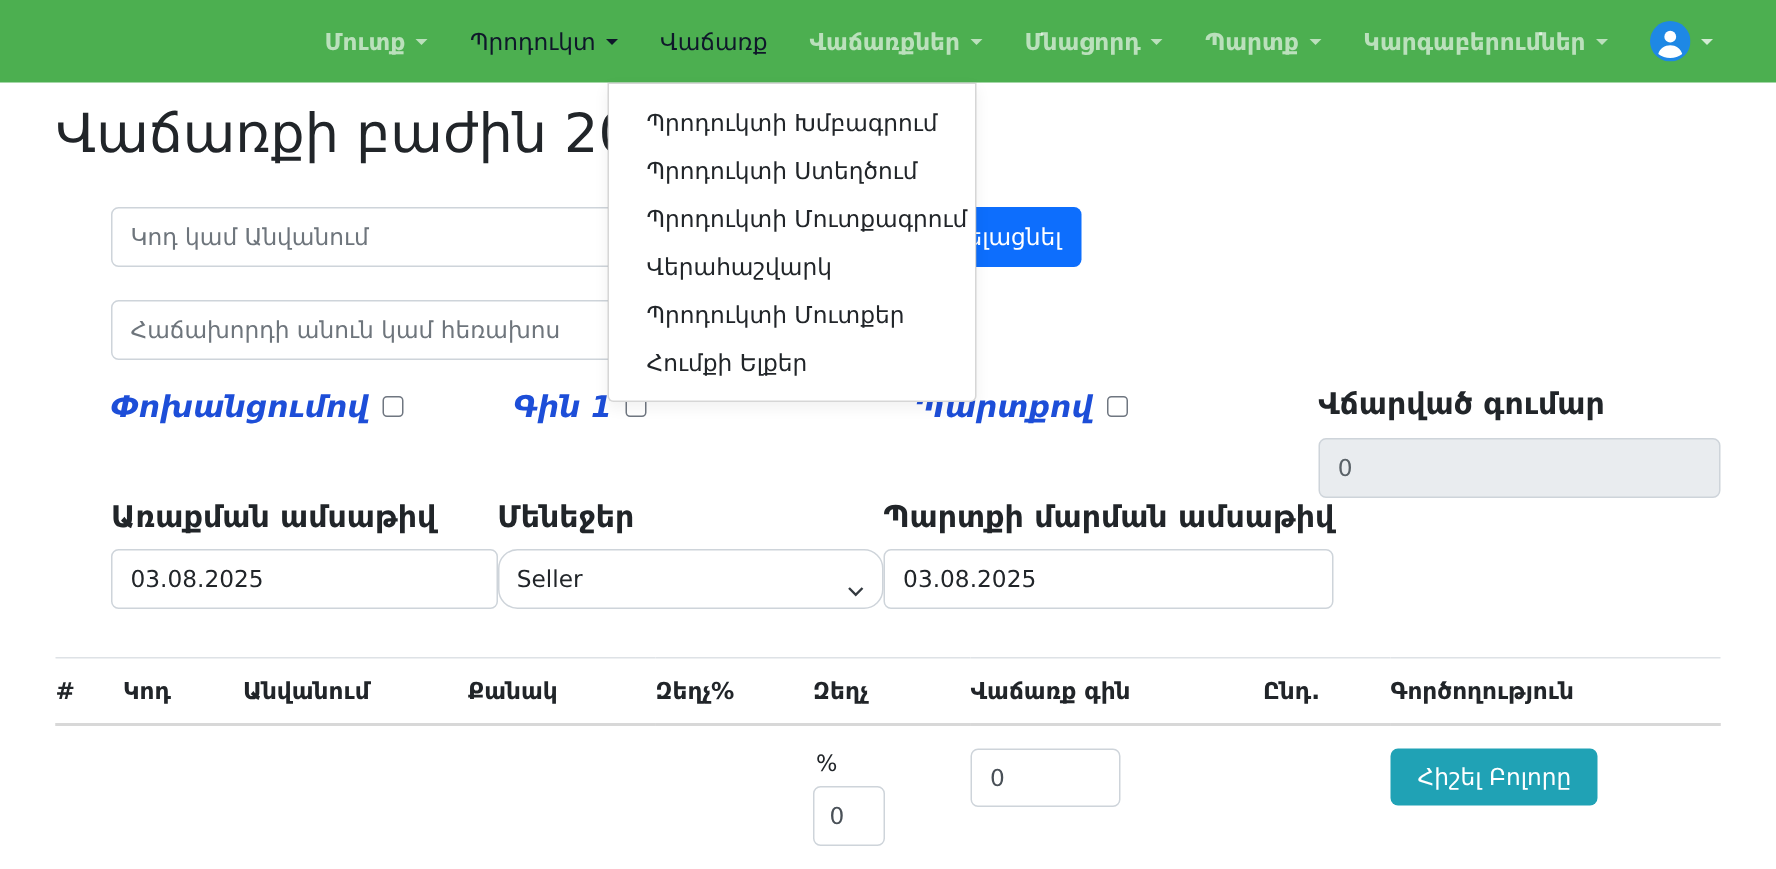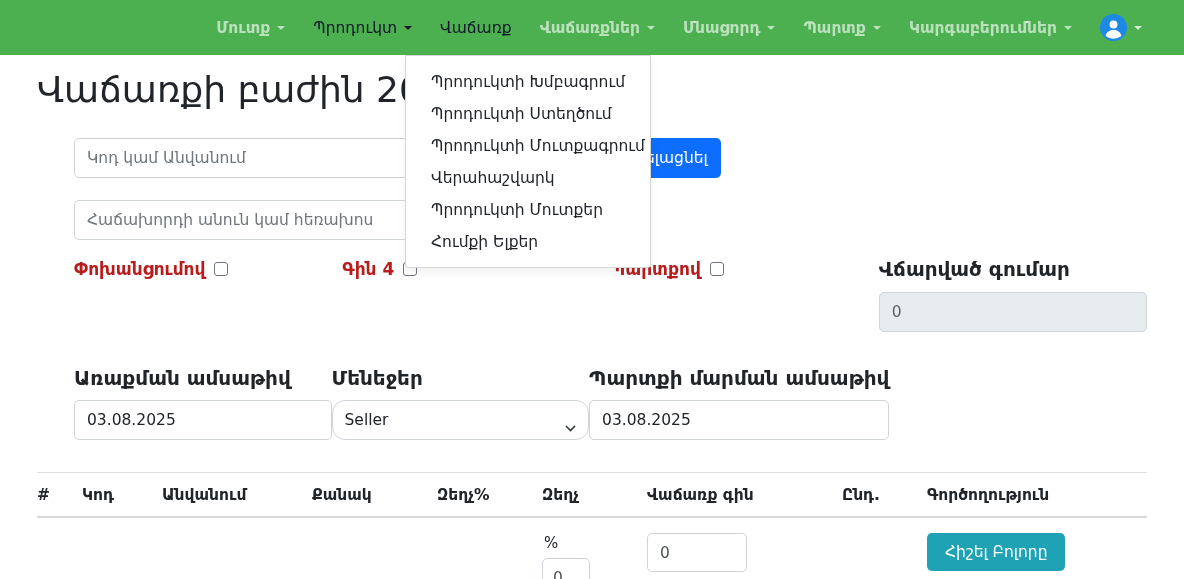--- a/index.html
+++ b/index.html
@@ -31,35 +31,35 @@
   
   .main { padding: 0 37px; position: relative; z-index: 1; }
   .page-title { margin-top: 13px; font-size: 36px; font-weight: 400;
     color: #212529; line-height: 1.2; white-space: nowrap; }
 
   .grid4 { display: grid; grid-template-columns: repeat(4, 1fr); column-gap: 0;
     align-items: start; padding-left: 37px; }
   .sec-search   { margin-top: 27px; }
   .sec-customer { margin-top: 22px; }
   .sec-checks   { margin-top: 17px; }
-  .sec-dates    { margin-top: 34px; }
+  .sec-dates    { margin-top: 0; }
 
   .ctl { height: 40px; width: 100%; border: 1px solid #ced4da; border-radius: 5px;
     padding: 0 12px; font-size: 15.5px; color: #212529; background: #fff;
     font-family: inherit; outline: none; }
   .ctl::placeholder { color: #6e757c; opacity: 1; }
   .span2 { grid-column: 1 / 3; }
 
   .btn { border: none; border-radius: 5px; font-family: inherit; cursor: pointer;
     color: #fff; font-size: 15.5px; }
   .btn-primary { background: var(--primary-blue, #0d6efd); width: 110px; height: 40px;
     grid-column: 3 / 4; justify-self: start; }
 
   .chk { display: flex; align-items: center; cursor: pointer; padding-top: 2px; }
-  .chk-label { font-size: 17px; font-weight: 700; color: #b91c1c; white-space: nowrap; }
+  .chk-label { font-size: 20px; font-weight: 700; color: #1d4ed8; white-space: nowrap; font-style: italic; }
   input[type="checkbox"] { appearance: none; -webkit-appearance: none;
     width: 14px; height: 14px; margin-left: 9px; background: #fff;
     border: 1.5px solid #6f7680; border-radius: 3px; cursor: pointer; }
 
   .field-label { display: block; font-size: 20px; font-weight: 700; color: #212529;
     margin-bottom: 10px; white-space: nowrap; }
   .ctl:disabled, .ctl.disabled { background: #e9ecef; color: #5a6268; }
   .paid-box .ctl { margin-top: 1px; }
 
   .select-wrap { position: relative; }
@@ -161,21 +161,21 @@
   <div class="grid4 sec-checks">
     <div style="display:contents">
       
     
         <label class="chk">
           <span class="chk-label">Փոխանցումով</span>
           <input type="checkbox" style="">
         </label>
       
         <label class="chk">
-          <span class="chk-label">Գին 4</span>
+          <span class="chk-label">Գին 1</span>
           <input type="checkbox" style="">
         </label>
       
         <label class="chk">
           <span class="chk-label">Պարտքով</span>
           <input type="checkbox" style="">
         </label>
       </div>
     <div class="paid-box">
       <span class="field-label">Վճարված գումար</span>

